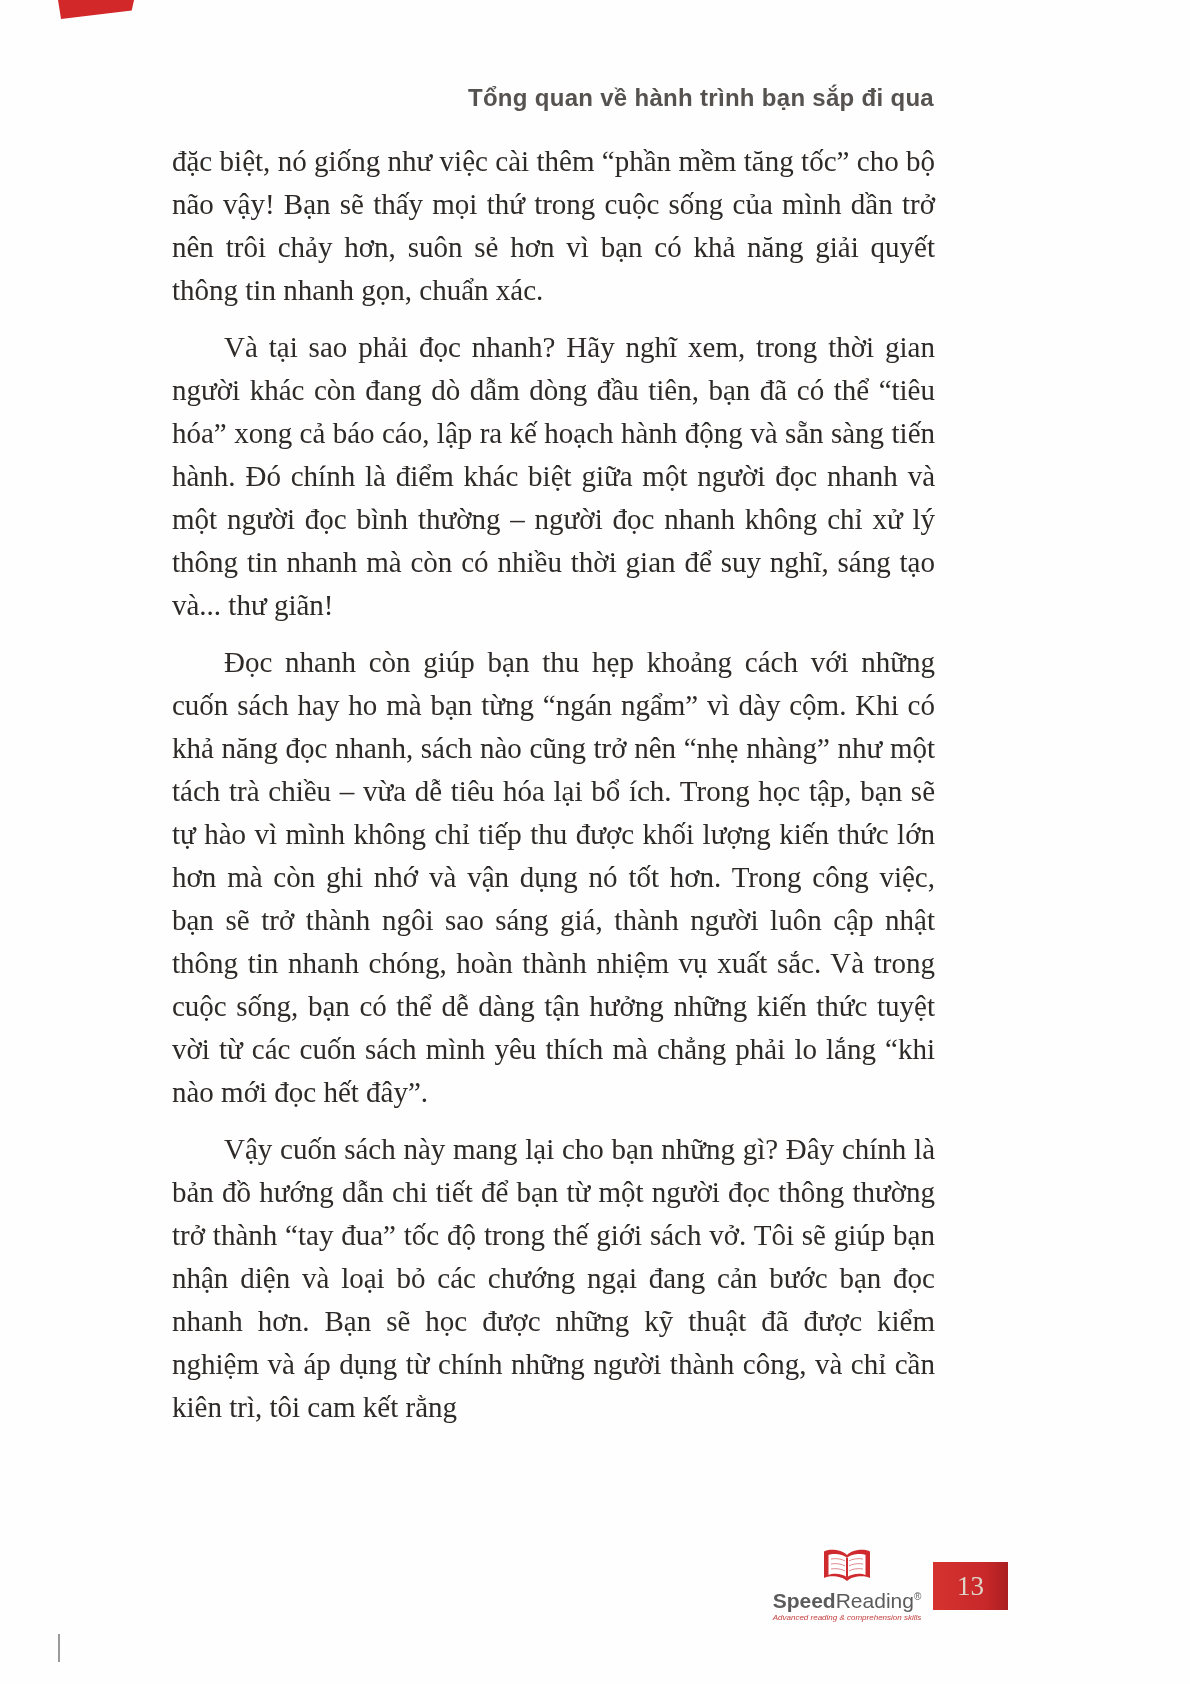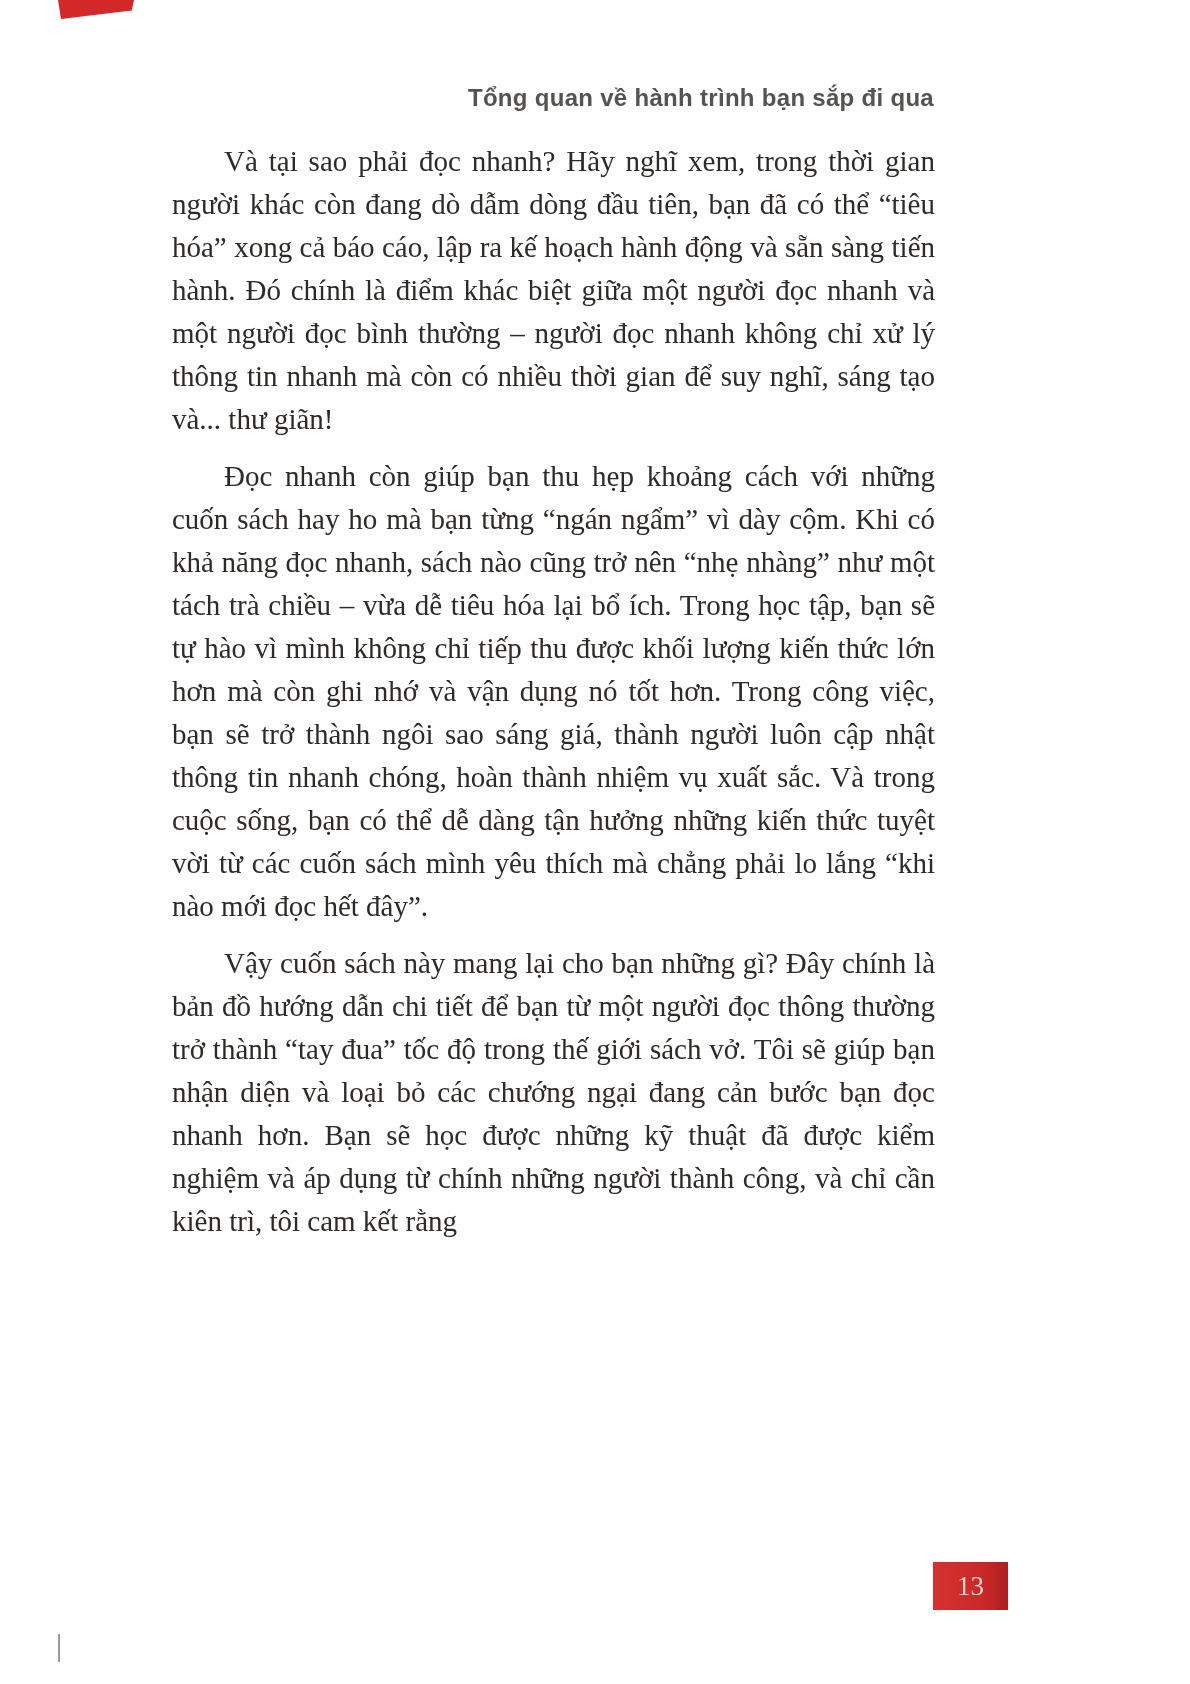--- a/index.html
+++ b/index.html
@@ -126,25 +126,38 @@
 </head>
 <body>
 
 <div class="page">
 
   <div class="corner-mark"></div>
 
   <div class="running-header">Tổng quan về hành trình bạn sắp đi qua</div>
 
   <main class="body-text">
+    <p class="no-indent">đặc biệt, nó giống như việc cài thêm “phần mềm tăng tốc” cho bộ não vậy! Bạn sẽ thấy mọi thứ trong cuộc sống của mình dần trở nên trôi chảy hơn, suôn sẻ hơn vì bạn có khả năng giải quyết thông tin nhanh gọn, chuẩn xác.</p>
     <p>Và tại sao phải đọc nhanh? Hãy nghĩ xem, trong thời gian người khác còn đang dò dẫm dòng đầu tiên, bạn đã có thể “tiêu hóa” xong cả báo cáo, lập ra kế hoạch hành động và sẵn sàng tiến hành. Đó chính là điểm khác biệt giữa một người đọc nhanh và một người đọc bình thường – người đọc nhanh không chỉ xử lý thông tin nhanh mà còn có nhiều thời gian để suy nghĩ, sáng tạo và... thư giãn!</p>
     <p>Đọc nhanh còn giúp bạn thu hẹp khoảng cách với những cuốn sách hay ho mà bạn từng “ngán ngẩm” vì dày cộm. Khi có khả năng đọc nhanh, sách nào cũng trở nên “nhẹ nhàng” như một tách trà chiều – vừa dễ tiêu hóa lại bổ ích. Trong học tập, bạn sẽ tự hào vì mình không chỉ tiếp thu được khối lượng kiến thức lớn hơn mà còn ghi nhớ và vận dụng nó tốt hơn. Trong công việc, bạn sẽ trở thành ngôi sao sáng giá, thành người luôn cập nhật thông tin nhanh chóng, hoàn thành nhiệm vụ xuất sắc. Và trong cuộc sống, bạn có thể dễ dàng tận hưởng những kiến thức tuyệt vời từ các cuốn sách mình yêu thích mà chẳng phải lo lắng “khi nào mới đọc hết đây”.</p>
     <p>Vậy cuốn sách này mang lại cho bạn những gì? Đây chính là bản đồ hướng dẫn chi tiết để bạn từ một người đọc thông thường trở thành “tay đua” tốc độ trong thế giới sách vở. Tôi sẽ giúp bạn nhận diện và loại bỏ các chướng ngại đang cản bước bạn đọc nhanh hơn. Bạn sẽ học được những kỹ thuật đã được kiểm nghiệm và áp dụng từ chính những người thành công, và chỉ cần kiên trì, tôi cam kết rằng</p>
   </main>
 
+  <div class="logo-block">
+    <svg class="logo-icon" width="52" height="36" viewBox="0 0 52 36" aria-hidden="true">
+      <path d="M26 7 C21 1.5 8 0.5 3 3.5 L3 30 C8 27 21 27.5 26 33 C31 27.5 44 27 49 30 L49 3.5 C44 0.5 31 1.5 26 7 Z" fill="#cf2b2e"></path>
+      <path d="M26 10 C22 6 12 5 7.5 7 L7.5 27 C12 25 22 25.5 26 29.5 Z" fill="#ffffff"></path>
+      <path d="M26 10 C30 6 40 5 44.5 7 L44.5 27 C40 25 30 25.5 26 29.5 Z" fill="#ffffff"></path>
+      <path d="M26 10 L26 29.5" stroke="#cf2b2e" stroke-width="2" fill="none"></path>
+      <path d="M10 11 C15 10 21 11 24 13 M10 16 C15 15 21 16 24 18 M10 21 C15 20 21 21 24 23" stroke="#e08a8c" stroke-width="1" fill="none"></path>
+      <path d="M28 13 C31 11 37 10 42 11 M28 18 C31 16 37 15 42 16 M28 23 C31 21 37 20 42 21" stroke="#e08a8c" stroke-width="1" fill="none"></path>
+    </svg>
+    <div class="logo-text"><span class="bold">Speed</span><span>Reading</span><sup>®</sup></div>
+    <div class="logo-tagline">Advanced reading &amp; comprehension skills</div>
+  </div>
 
   <div class="page-number-box">
     <span>13</span>
   </div>
 
   <div class="scan-artifact"></div>
 
 </div>
 
 </body></html>

